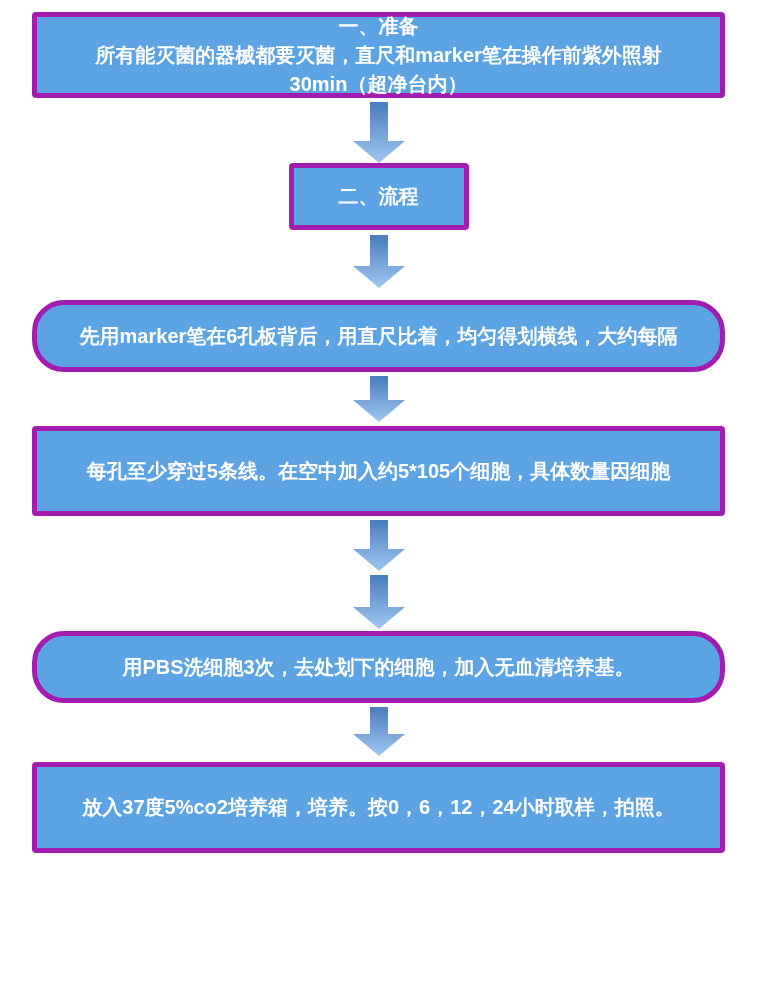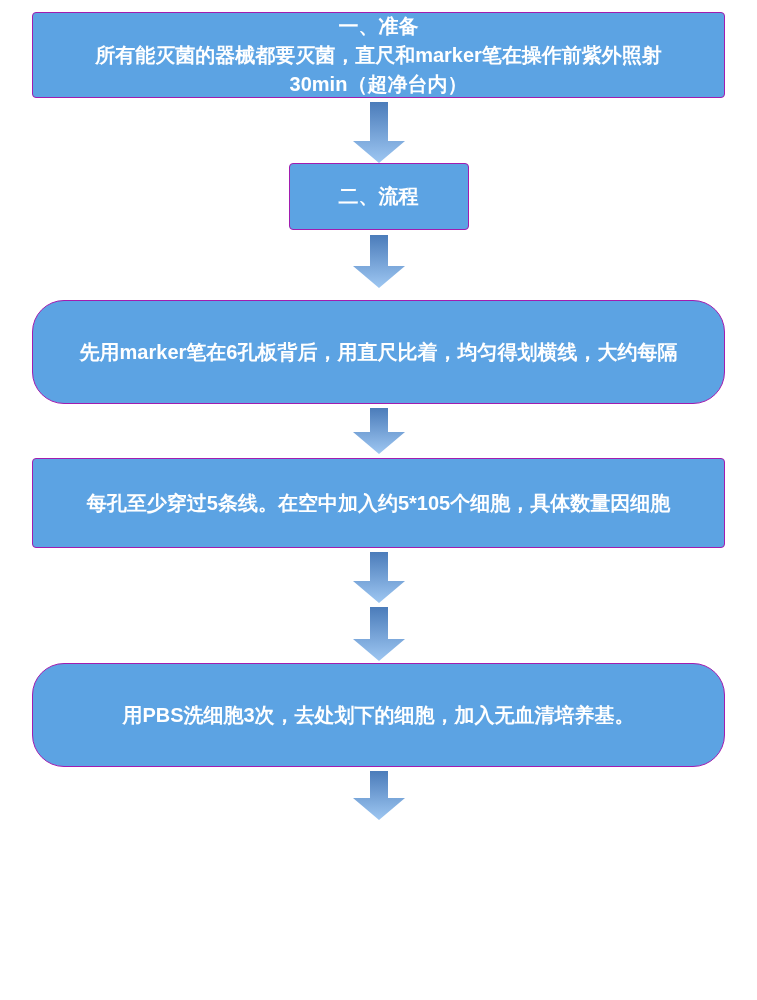--- a/index.html
+++ b/index.html
@@ -9,39 +9,39 @@
     height: 1000px;
     background: #ffffff;
     display: flex;
     flex-direction: column;
     align-items: center;
     font-family: "Liberation Sans", "DejaVu Sans", sans-serif;
     overflow: hidden;
   }
   .box {
     background: #5ca3e3;
-    border: 1px solid #a21caf;
+    border: 5px solid #a21caf;
     border-radius: 4px;
     box-sizing: border-box;
     color: #ffffff;
     font-size: 20px;
     font-weight: bold;
     line-height: 29px;
     display: flex;
     flex-direction: column;
     justify-content: center;
     align-items: center;
     text-align: center;
     flex-shrink: 0;
   }
   .box .line { white-space: nowrap; }
   .wide { width: 693px; }
   .small { width: 180px; height: 67px; }
   .h86 { height: 86px; }
-  .h88 { height: 104px; border-radius: 32px; }
+  .h88 { height: 72px; border-radius: 32px; }
   .h90 { height: 90px; gap: 20px; }
   .h91 { height: 91px; }
   .arrow { flex-shrink: 0; }
 </style>
 </head>
 <body>
 
 <svg width="0" height="0" style="position:absolute" aria-hidden="true">
   <defs>
     <linearGradient id="ag" x1="0" y1="0" x2="0" y2="1">
@@ -93,14 +93,17 @@
   </svg>
 
   <div class="box wide h88" style="margin-top:2px">
     <div class="line">用PBS洗细胞3次，去处划下的细胞，加入无血清培养基。</div>
   </div>
 
   <svg class="arrow" style="margin-top:4px" width="54" height="49" viewBox="0 0 54 49">
     <polygon points="18,0 36,0 36,27 53,27 27,49 1,27 18,27" fill="url(#ag)"></polygon>
   </svg>
 
+  <div class="box wide h91" style="margin-top:6px">
+    <div class="line">放入37度5%co2培养箱，培养。按0，6，12，24小时取样，拍照。</div>
+  </div>
 
 </div>
 
 </body></html>

